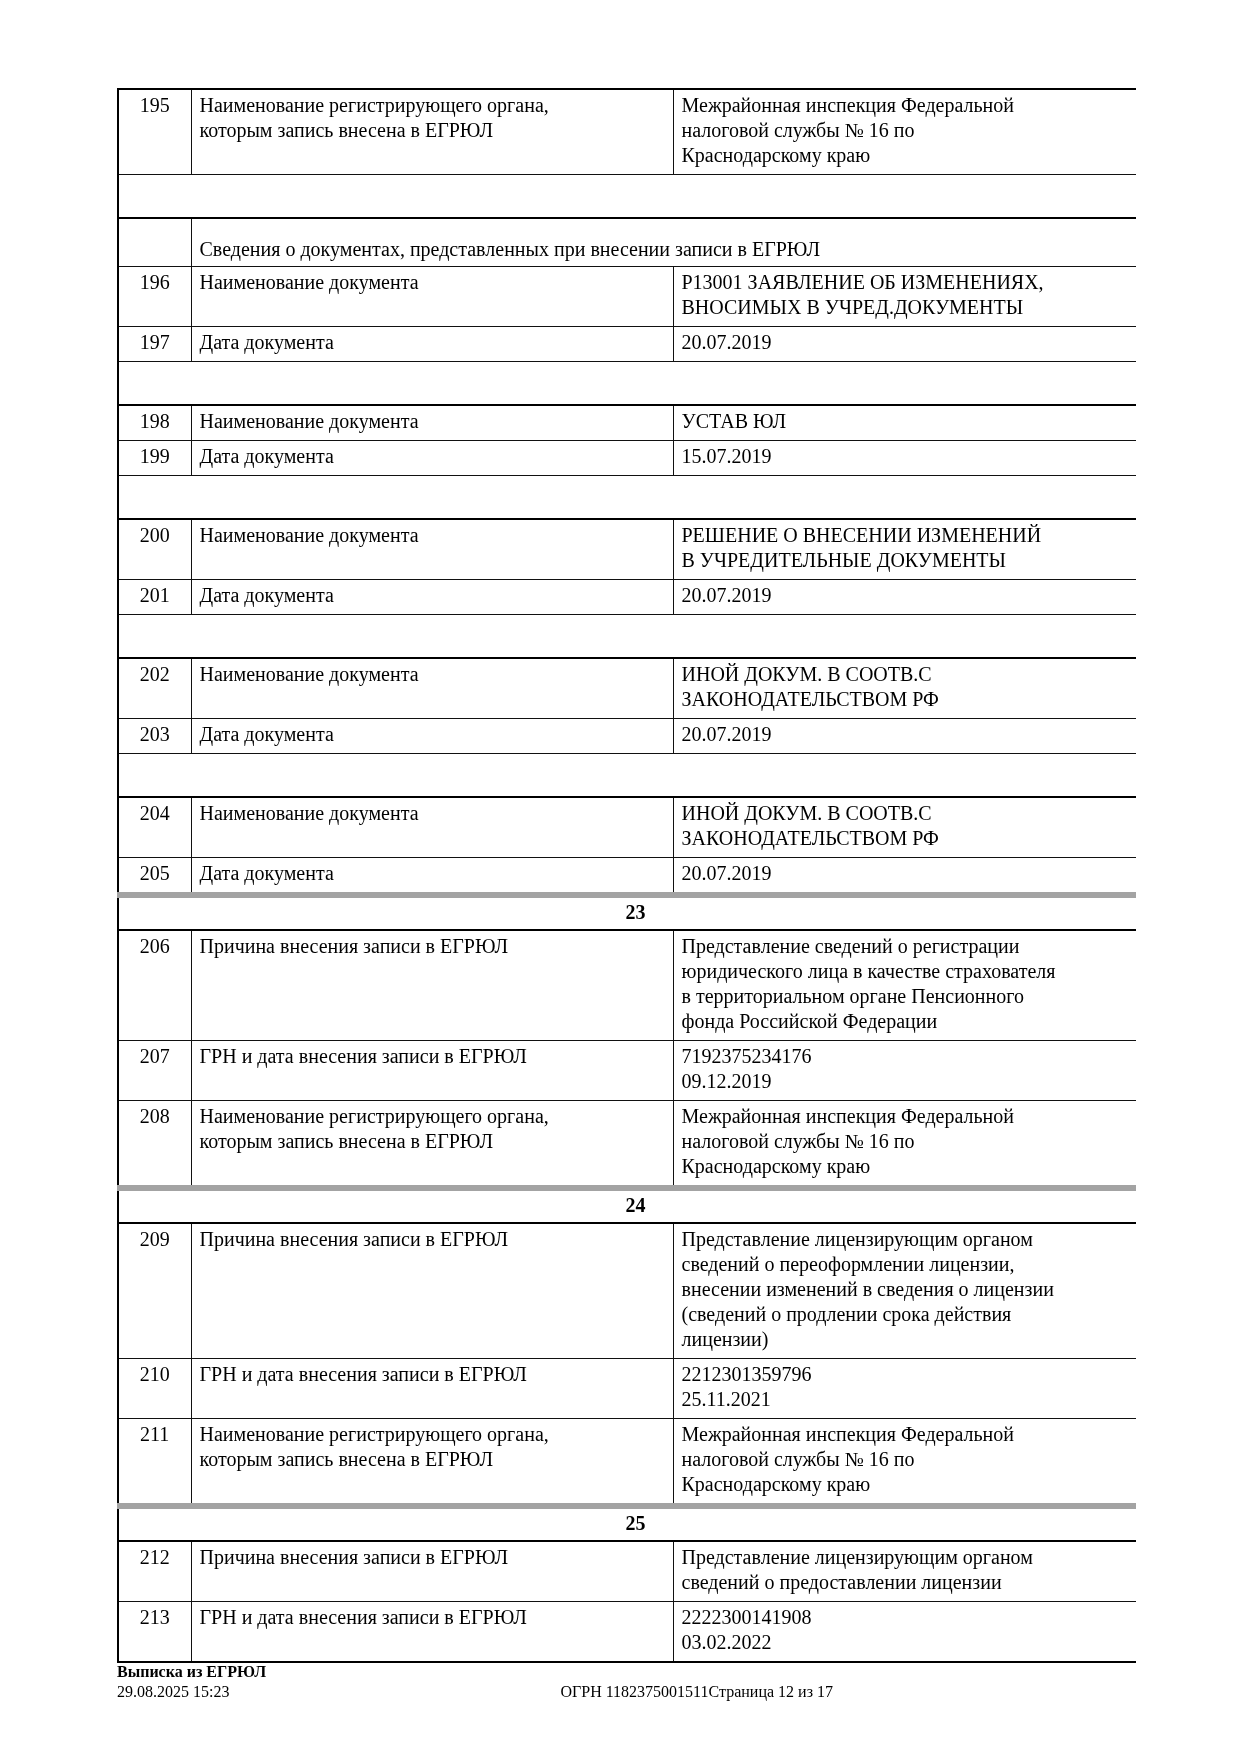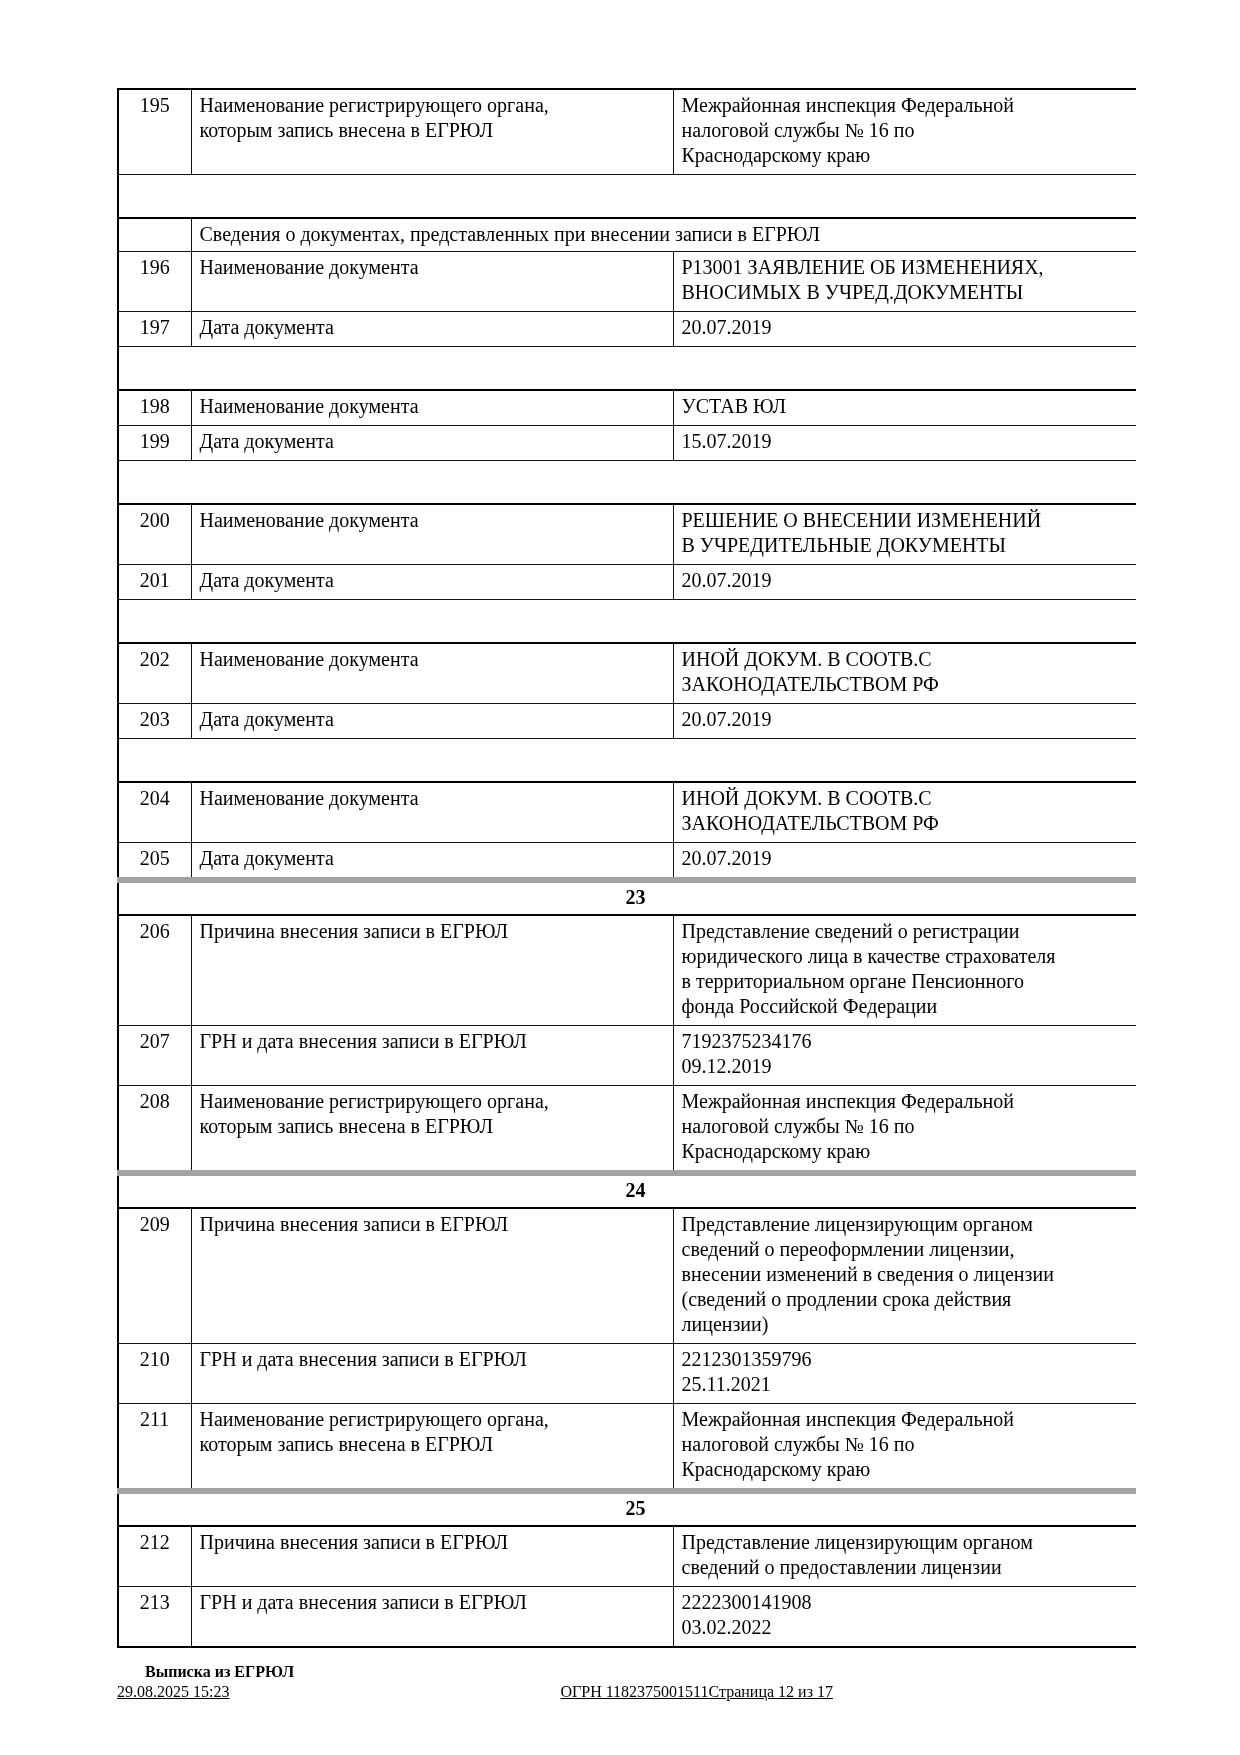--- a/index.html
+++ b/index.html
@@ -42,21 +42,21 @@
     padding: 3px 8px 6px 8px;
     white-space: pre-line;
   }
   td.value-cell {
     vertical-align: top;
     padding: 3px 8px 6px 8px;
     white-space: pre-line;
   }
   td.subheader-cell {
     vertical-align: top;
-    padding: 3px 8px 4px 8px;
+    padding: 18px 8px 4px 8px;
   }
   tr.section td.section-cell {
     text-align: center;
     font-weight: bold;
     padding: 2px 4px 4px 4px;
     border-top: 6px solid #a3a3a3;
     border-bottom: 2px solid #000000;
   }
   tr.spacer td.spacer-cell {
     height: 40px;
@@ -66,27 +66,25 @@
   .footer {
     position: absolute;
     left: 117px;
     top: 1662px;
     width: 1035px;
     font-size: 16px;
     line-height: 20px;
   }
   .footer .doc-title {
     font-weight: bold;
-    margin-left: 28px;
   }
   .footer .footer-line2 {
     display: grid;
     grid-template-columns: 1fr auto 1fr;
     align-items: baseline;
-    text-decoration: underline;
   }
   .footer .footer-line2 .ts { text-align: left; }
   .footer .footer-line2 .ogrn { text-align: left; }
   .footer .footer-line2 .pg { text-align: left; }
 </style>
 </head>
 <body>
 
 <div class="page">
 

